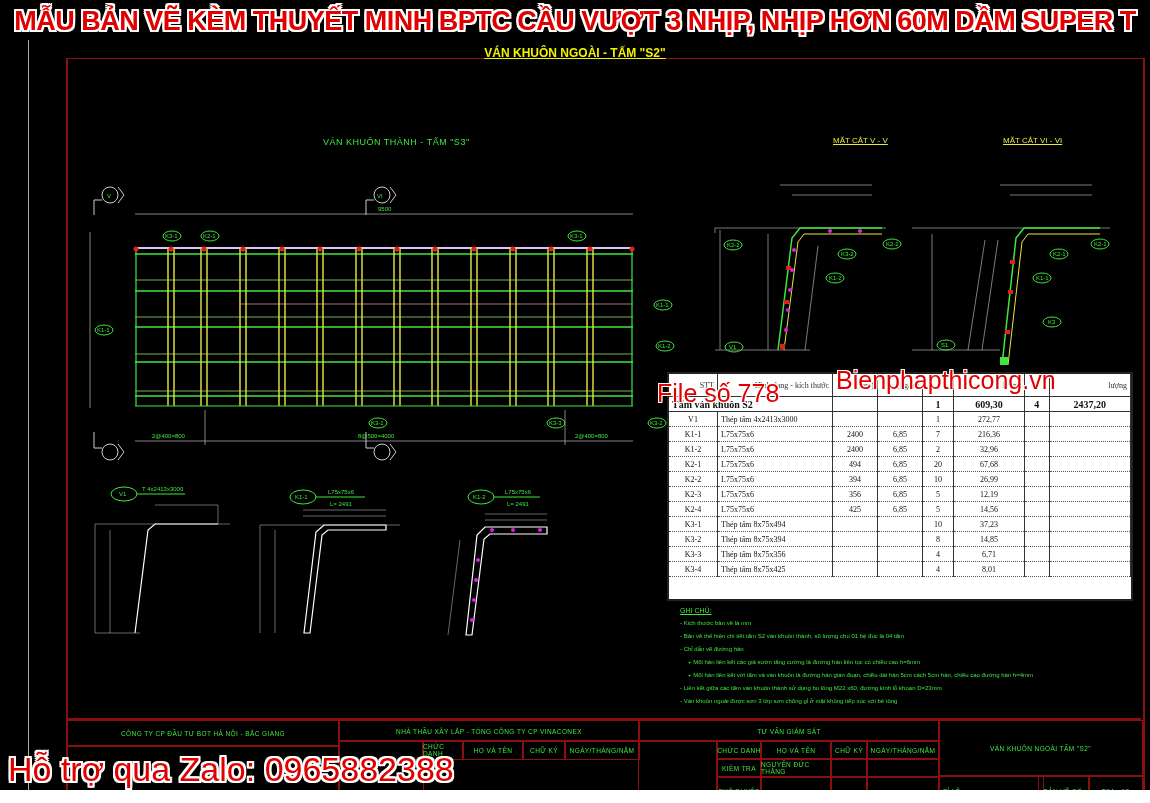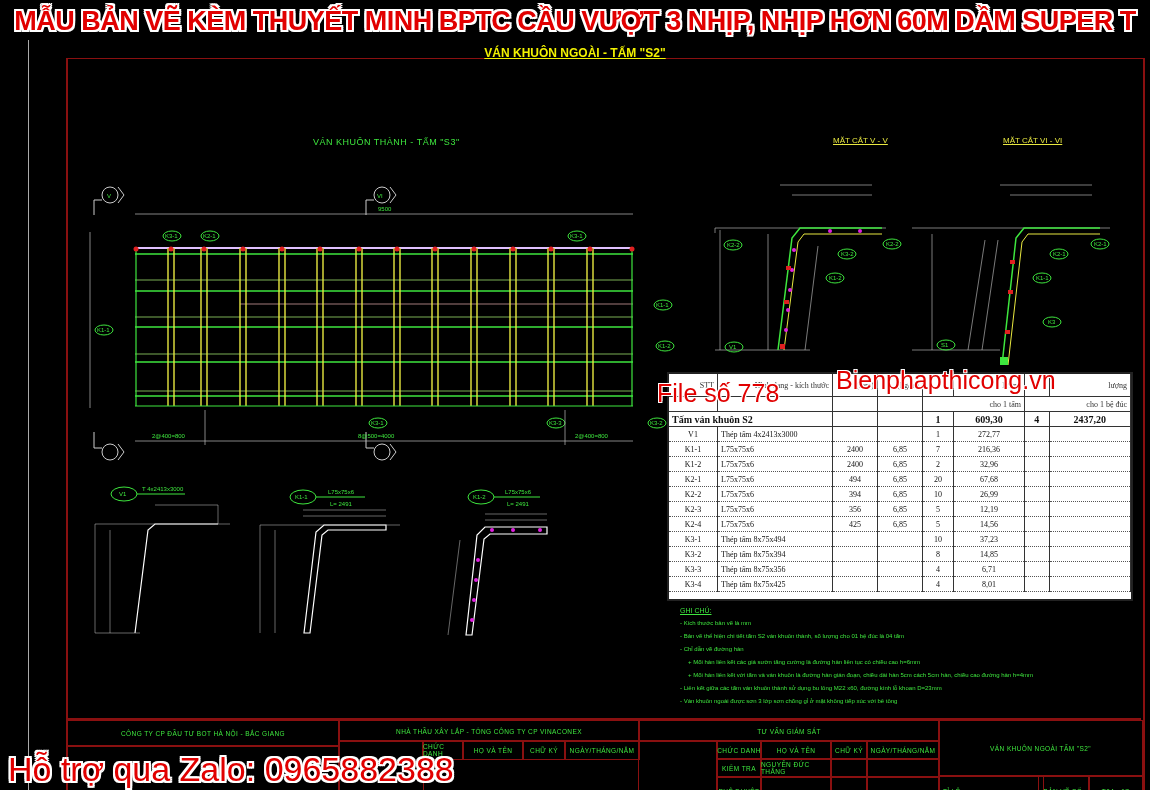--- a/index.html
+++ b/index.html
@@ -34,21 +34,21 @@
 </style>
 </head>
 <body>
 
 <div class="abs frame-outer"></div>
 <div class="abs frame-inner"></div>
 
 <div class="abs banner">MẪU BẢN VẼ KÈM THUYẾT MINH BPTC CẦU VƯỢT 3 NHỊP, NHỊP HƠN 60M DẦM SUPER T</div>
 <div class="abs subtitle"><span>VÁN KHUÔN NGOÀI - TẤM "S2"</span></div>
 
-<div class="abs cad-title" style="left:313px;top:137px;">VÁN KHUÔN THÀNH - TẤM "S3"</div>
+<div class="abs cad-title" style="left:323px;top:137px;">VÁN KHUÔN THÀNH - TẤM "S3"</div>
 <div class="abs sec-title" style="left:805px;top:136px;padding-left:28px;">MẶT CẮT V - V</div>
 <div class="abs sec-title" style="left:1003px;top:136px;">MẶT CẮT VI - VI</div>
 
 <svg style="left:80px;top:170px;" width="600" height="300" viewBox="0 0 600 300">
 
   <g stroke="#ccc" fill="none">
     <circle cx="30" cy="25" r="8"></circle>
       <path d="M38 17 L44 25 L38 33"></path>
       <path d="M14 30 H22 M14 30 V45"></path>
     <circle cx="302" cy="25" r="8"></circle>
@@ -298,28 +298,20 @@
     <tbody>
     <tr class="hdr">
       <td style="width:42px;height:22px">STT</td>
       <td style="width:108px">Hình dạng - kích thước</td>
       <td style="width:38px">(mm)</td>
       <td style="width:38px">(kg/m)</td>
       <td></td>
       <td>lượng</td>
       <td></td>
       <td>lượng</td>
-    </tr>
-    <tr class="hdr">
-      <td></td>
-          <td></td>
-          <td></td>
-          <td></td>
-      <td colspan="2">cho 1 tấm</td>
-      <td colspan="2">cho 1 bệ đúc</td>
     </tr>
     <tr class="main">
       <td colspan="2">Tấm ván khuôn S2</td>
           <td></td>
           <td></td>
       <td class="c">1</td>
       <td class="c">609,30</td>
       <td class="c">4</td>
       <td class="c">2437,20</td>
     </tr>

